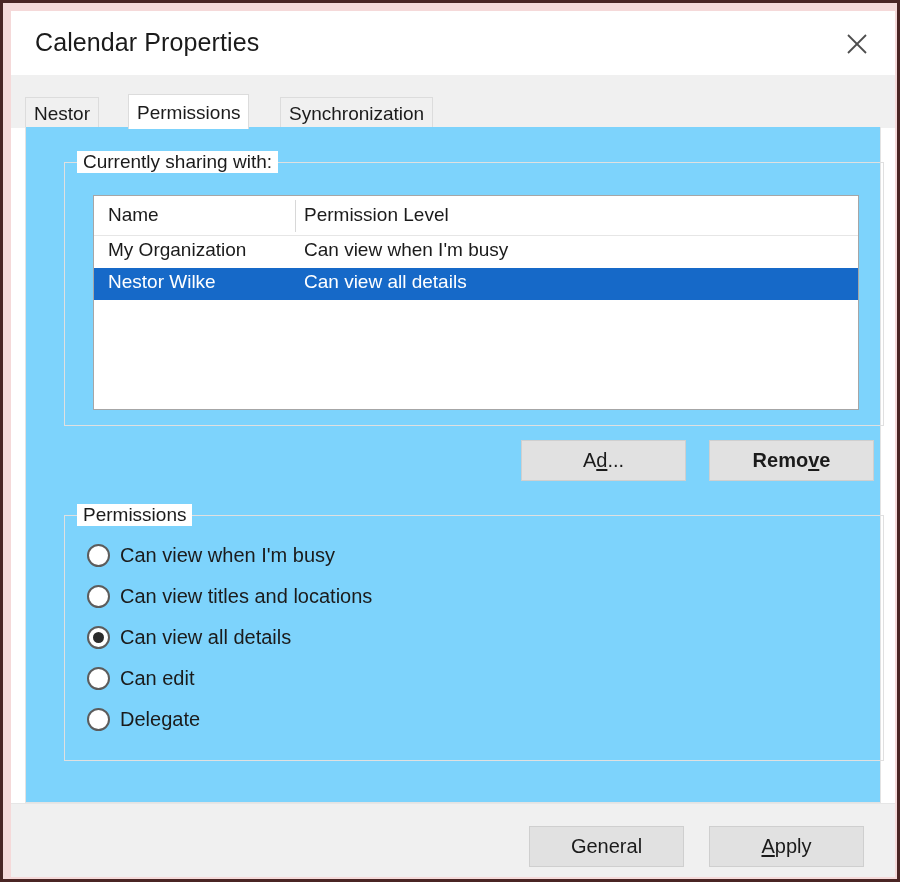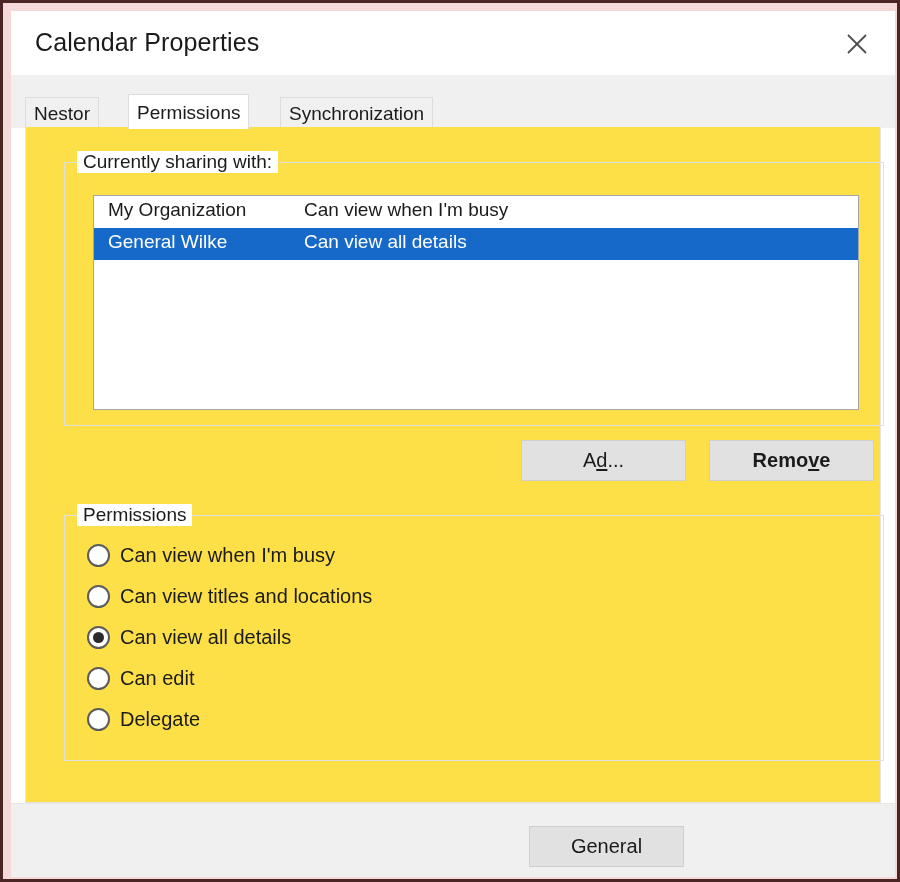--- a/index.html
+++ b/index.html
@@ -88,21 +88,21 @@
     line-height: 31px;
   }
 
   
   #tabpage {
     position: absolute;
     left: 14px; top: 116px;
     width: 856px;
     height: 676px;
     box-sizing: border-box;
-    background: #fde047;
+    background: #7dd3fc;
     border: 1px solid #e3e3e3;
     border-top: none;
     padding-left: 8px;
   }
 
   
   .groupbox {
     position: absolute;
     box-sizing: border-box;
     border: 1px solid #e0e0e0;
@@ -263,28 +263,33 @@
       <div class="tab active" id="tab-permissions" style="left:117px;">Permissions</div>
       <div class="tab" id="tab-sync" style="left:269px;">Synchronization</div>
     </div>
 
     <div id="tabpage">
 
       <div class="groupbox" id="group-sharing">
         <div class="group-legend">Currently sharing with:</div>
 
         <div id="sharing-listbox">
+          <div id="list-header">
+            <div id="header-divider"></div>
+            <div class="col-name">Name</div>
+            <div class="col-level">Permission Level</div>
+          </div>
 
           <div class="list-row">
             <div class="cell-name">My Organization</div>
             <div class="cell-level">Can view when I'm busy</div>
           </div>
 
           <div class="list-row selected">
-            <div class="cell-name">General Wilke</div>
+            <div class="cell-name">Nestor Wilke</div>
             <div class="cell-level">Can view all details</div>
           </div>
         </div>
       </div>
 
       <div class="btn" id="btn-add">
         <span class="lbl"><span>A</span><u>d</u>...</span>
       </div>
       <div class="btn" id="btn-remove">
         <span class="lbl"><span>Remo</span><u>v</u><span>e</span></span>
@@ -316,16 +321,19 @@
         <div class="radio-row" style="top:186px;">
           <span class="radio-mark"></span>
           <span class="radio-label">Delegate</span>
         </div>
       </div>
 
     </div>
 
     <div id="footer">
       <div class="footer-btn" id="btn-cancel">General</div>
+      <div class="footer-btn" id="btn-apply">
+        <u>A</u><span>pply</span>
+      </div>
     </div>
 
   </div>
 </div>
 
 </body></html>

